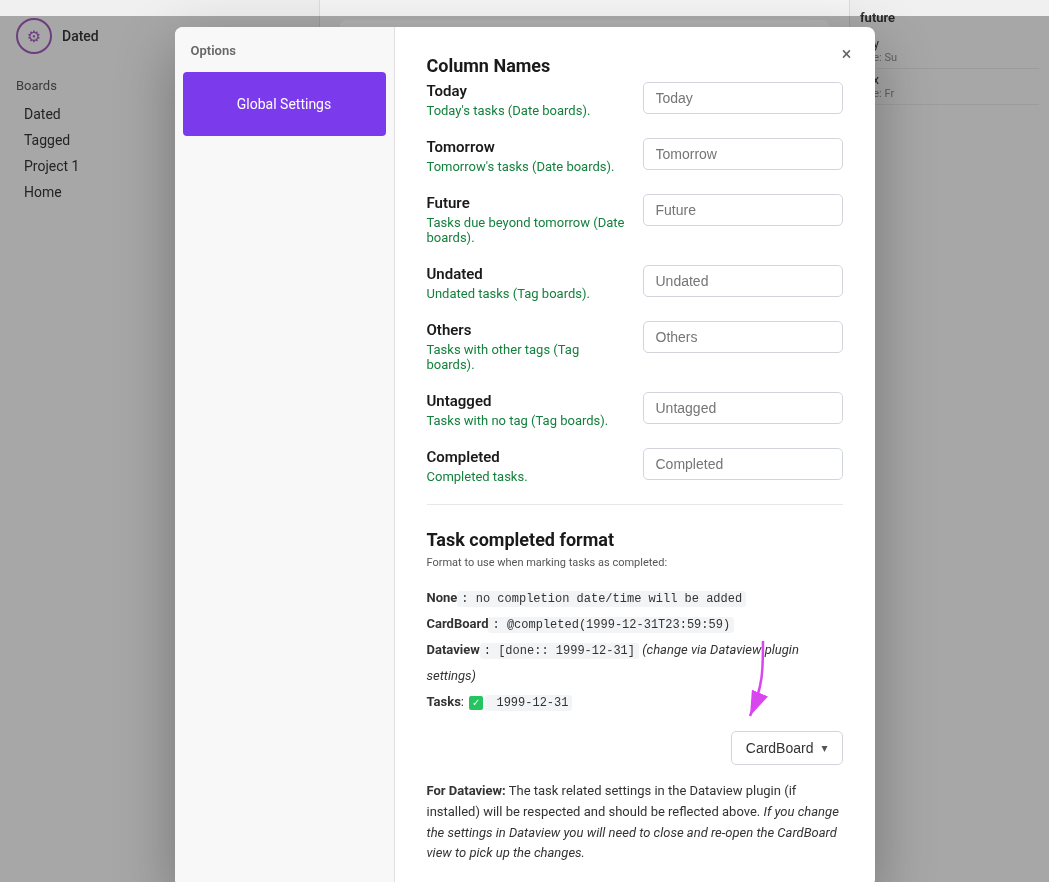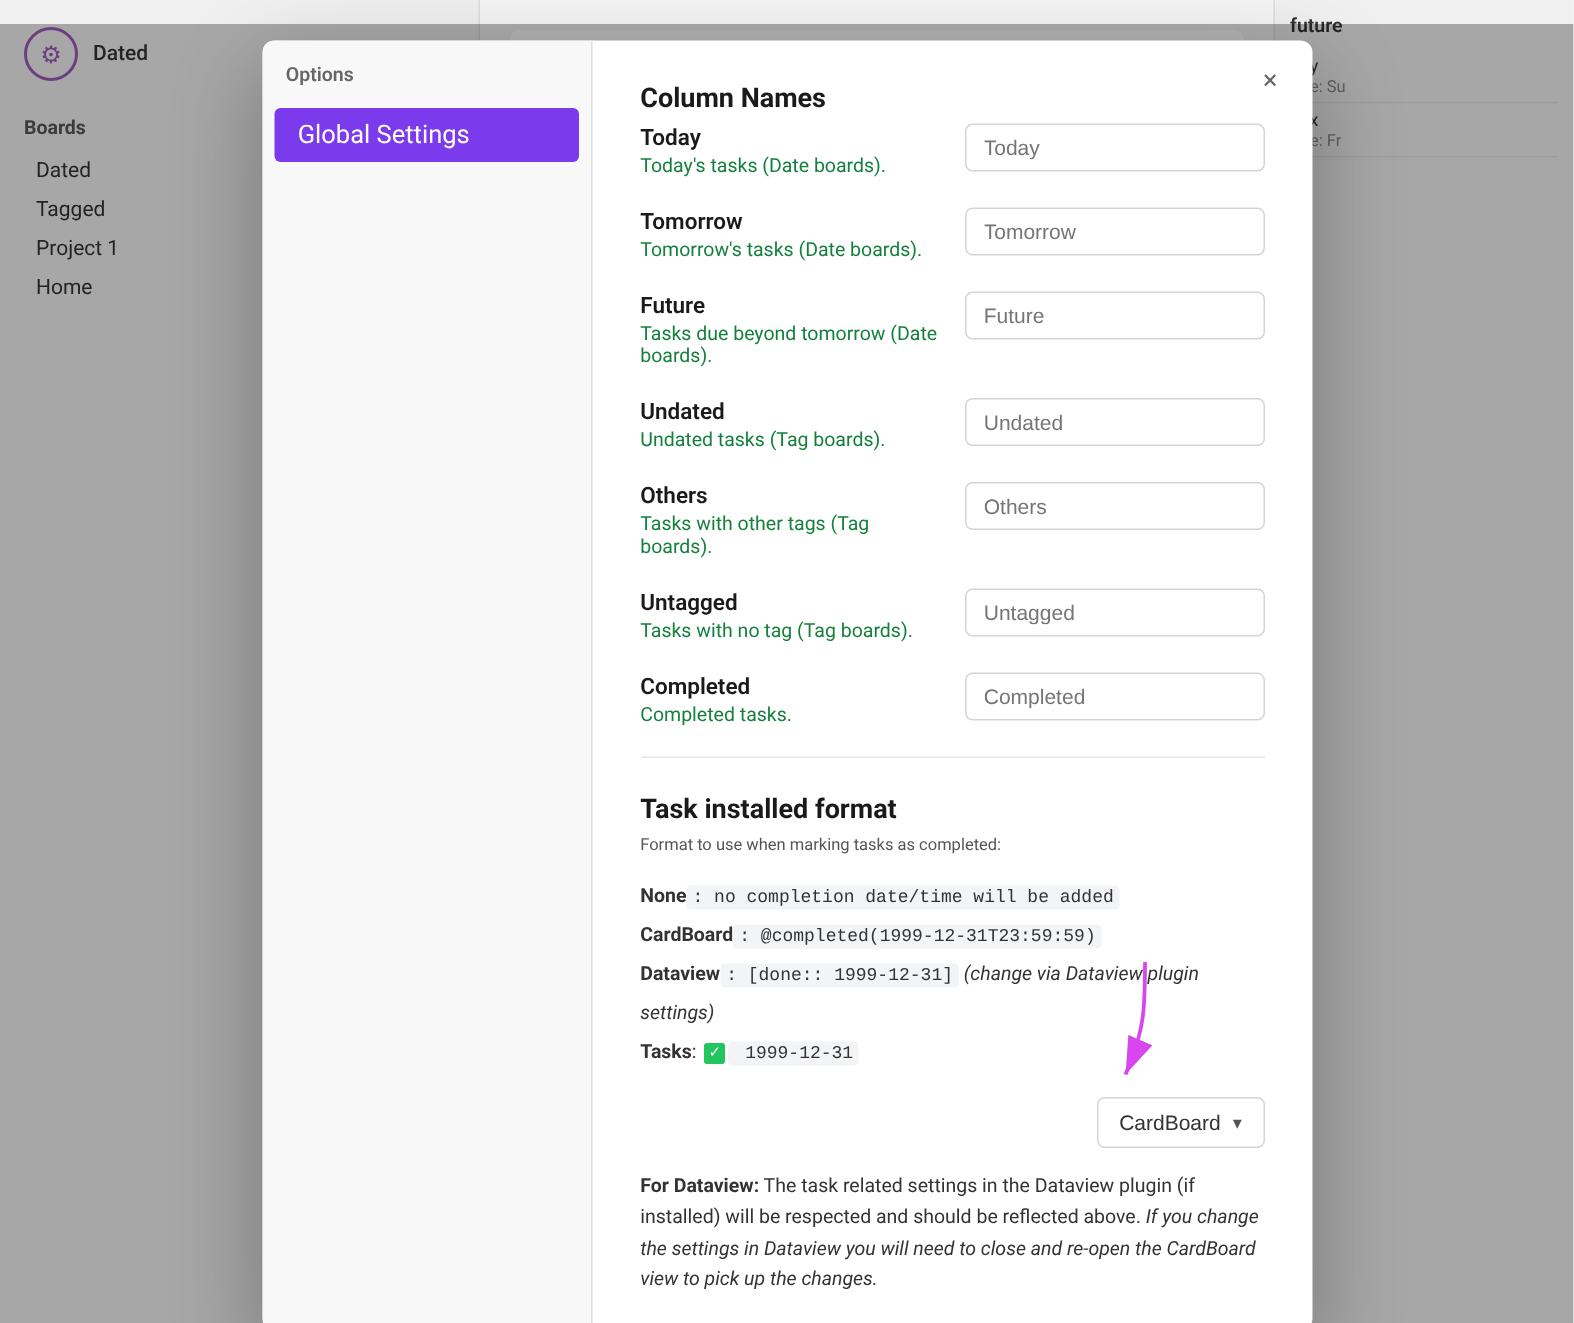--- a/index.html
+++ b/index.html
@@ -55,21 +55,21 @@
     .sidebar-section {
       padding: 8px 0;
     }
 
     .sidebar-section-header {
       display: flex;
       align-items: center;
       justify-content: space-between;
       padding: 6px 16px;
       font-size: 13px;
-      font-weight: 700;
+      font-weight: 400;
       color: #555;
     }
 
     .sidebar-plus {
       color: #888;
       font-size: 16px;
       cursor: pointer;
     }
 
     .sidebar-item {
@@ -185,25 +185,26 @@
 
     .options-title {
       font-size: 13px;
       font-weight: 600;
       color: #666;
       padding: 0 16px 12px;
       text-transform: none;
     }
 
     .options-item {
-      padding: 8px 16px;
-      font-size: 17px;
+      padding: 24px 16px;
+      font-size: 14px;
       cursor: pointer;
       border-radius: 4px;
       margin: 2px 8px;
+      text-align: center;
     }
 
     .options-item.active {
       background: #7c3aed;
       color: #fff;
     }
 
     .options-item:not(.active) {
       color: #333;
     }
@@ -523,21 +524,21 @@
       <div class="column-row">
         <div class="column-label-group">
           <div class="column-name">Completed</div>
           <div class="column-desc">Completed tasks.</div>
         </div>
         <input class="column-input" placeholder="Completed" style="">
       </div>
 
       <hr class="divider">
 
-      <div class="completion-title">Task installed format</div>
+      <div class="completion-title">Task completed format</div>
       <div class="completion-subtitle">Format to use when marking tasks as completed:</div>
 
       <div class="completion-format-block">
         <div>
           <span class="label">None</span><span class="mono">: no completion date/time will be added</span>
         </div>
         <div>
           <span class="label">CardBoard</span><span class="mono">: @completed(1999-12-31T23:59:59)</span>
         </div>
         <div>

